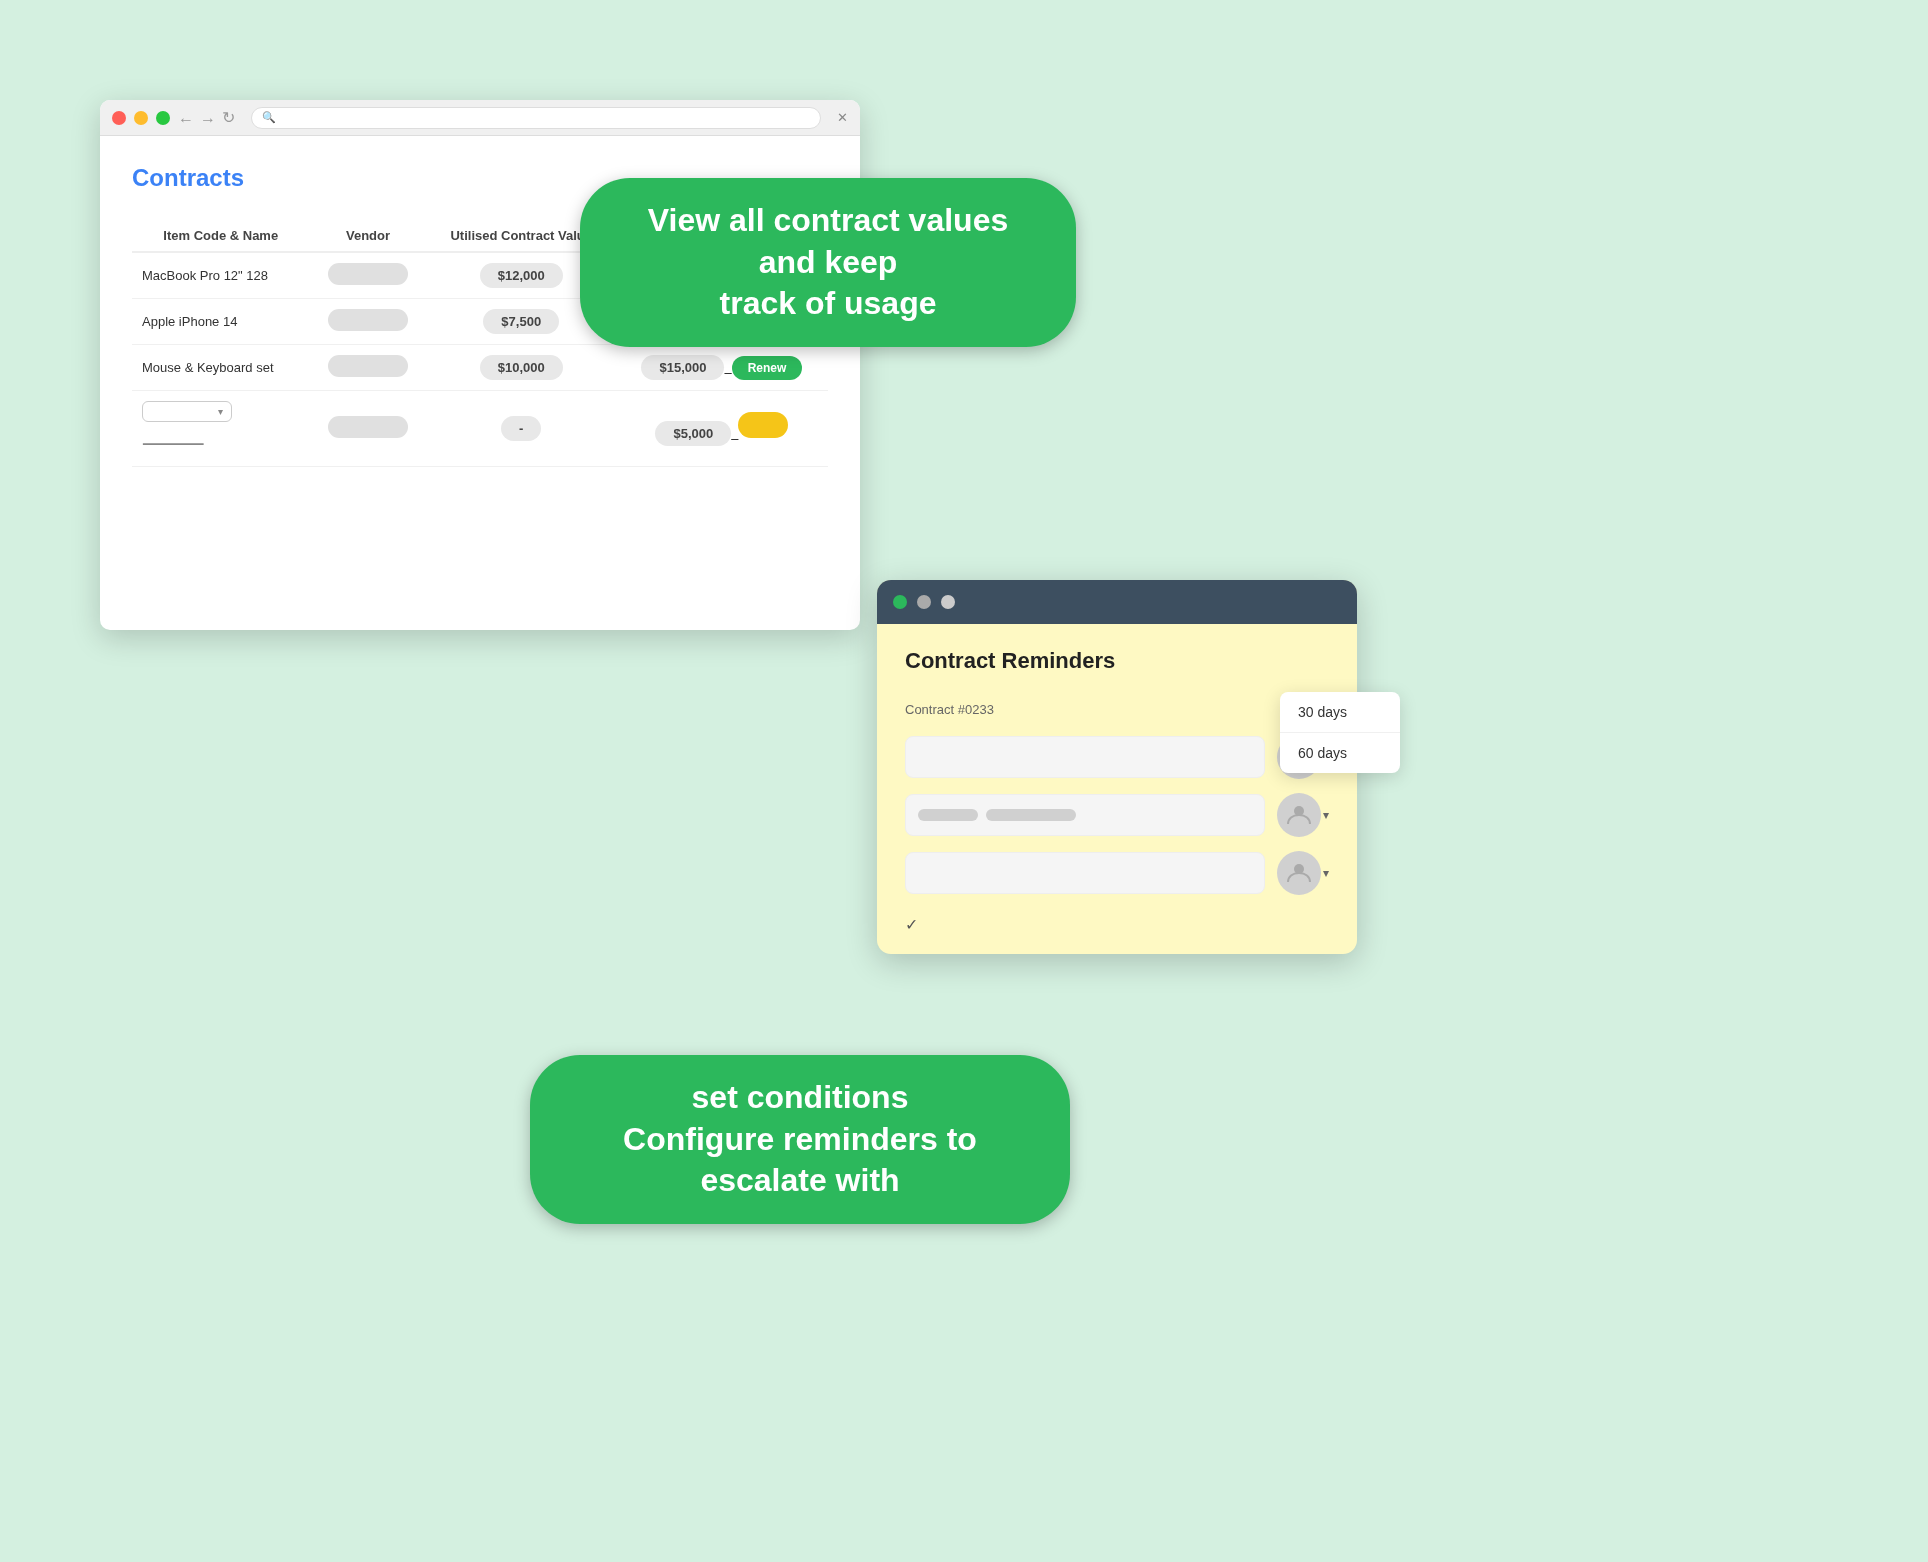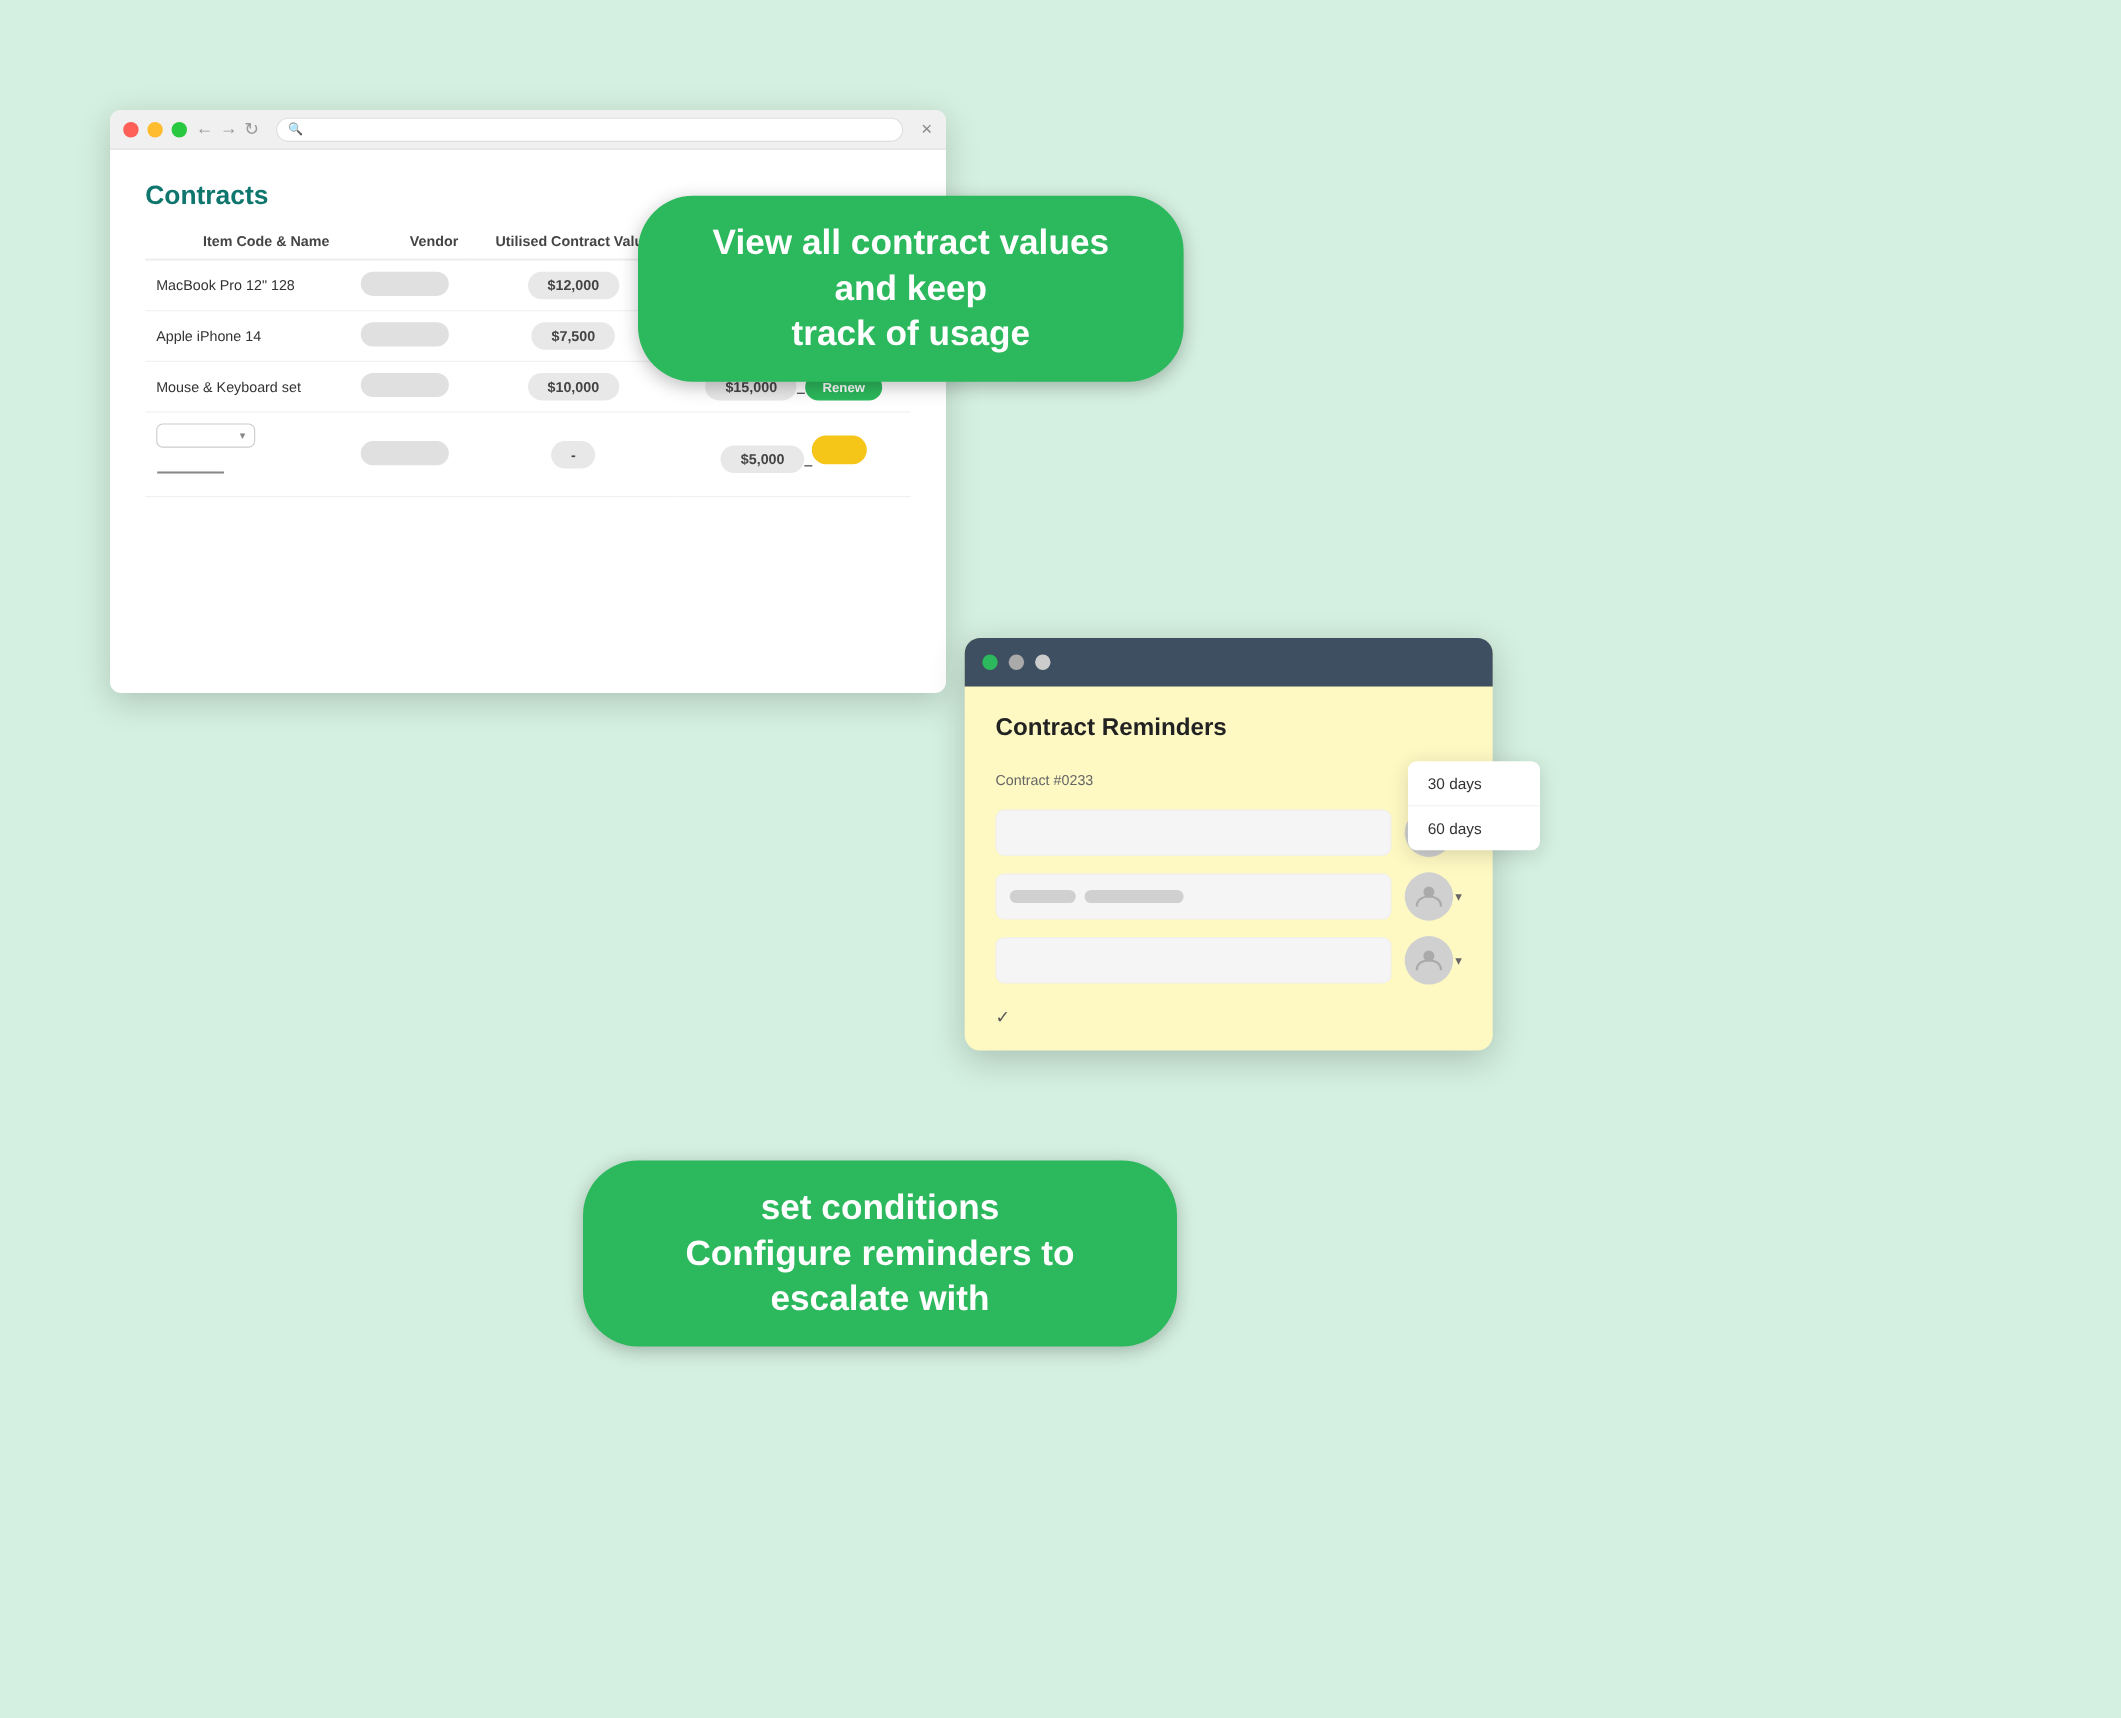--- a/index.html
+++ b/index.html
@@ -88,32 +88,32 @@
     .titlebar-url span { font-size: 11px; color: #888; }
     .titlebar-x {
       font-size: 13px; color: #888; cursor: pointer;
     }
     .browser-content {
       padding: 28px 32px;
     }
     .page-title {
       font-size: 24px;
       font-weight: 700;
-      color: #0f766e;
-      margin-bottom: 12px;
+      color: #3b82f6;
+      margin-bottom: 28px;
     }
     .contracts-table {
       width: 100%;
       border-collapse: collapse;
     }
     .contracts-table thead tr th {
       font-size: 13px;
       font-weight: 600;
       color: #444;
-      text-align: right;
+      text-align: center;
       padding: 8px 10px;
       border-bottom: 2px solid #eee;
       white-space: nowrap;
     }
     .contracts-table thead tr th:nth-child(3),
     .contracts-table thead tr th:nth-child(4) {
       text-align: center;
     }
     .contracts-table tbody tr td {
       padding: 10px 10px;

